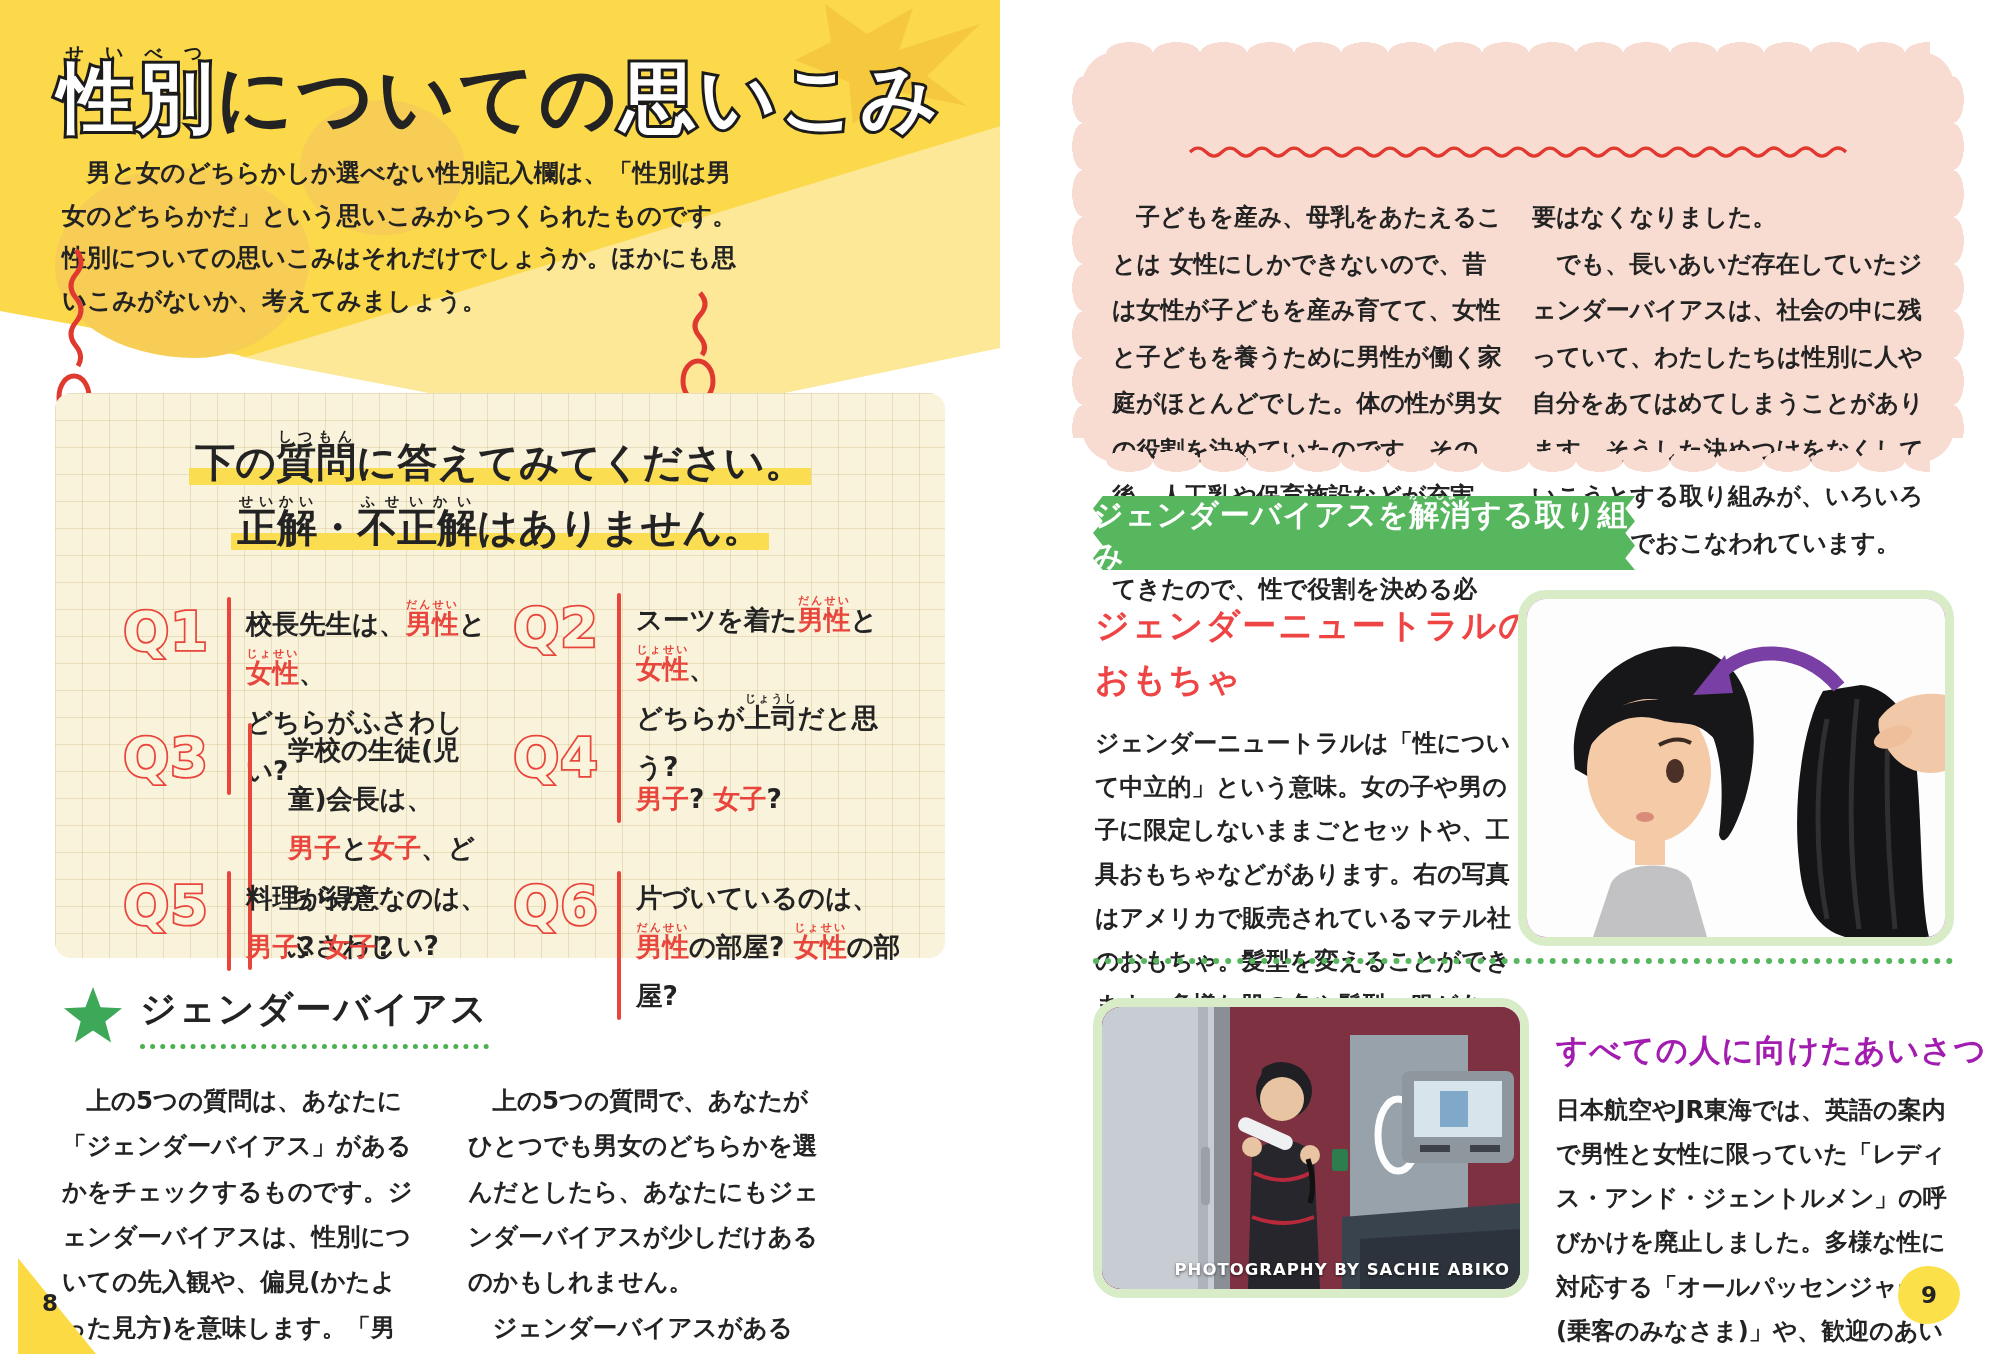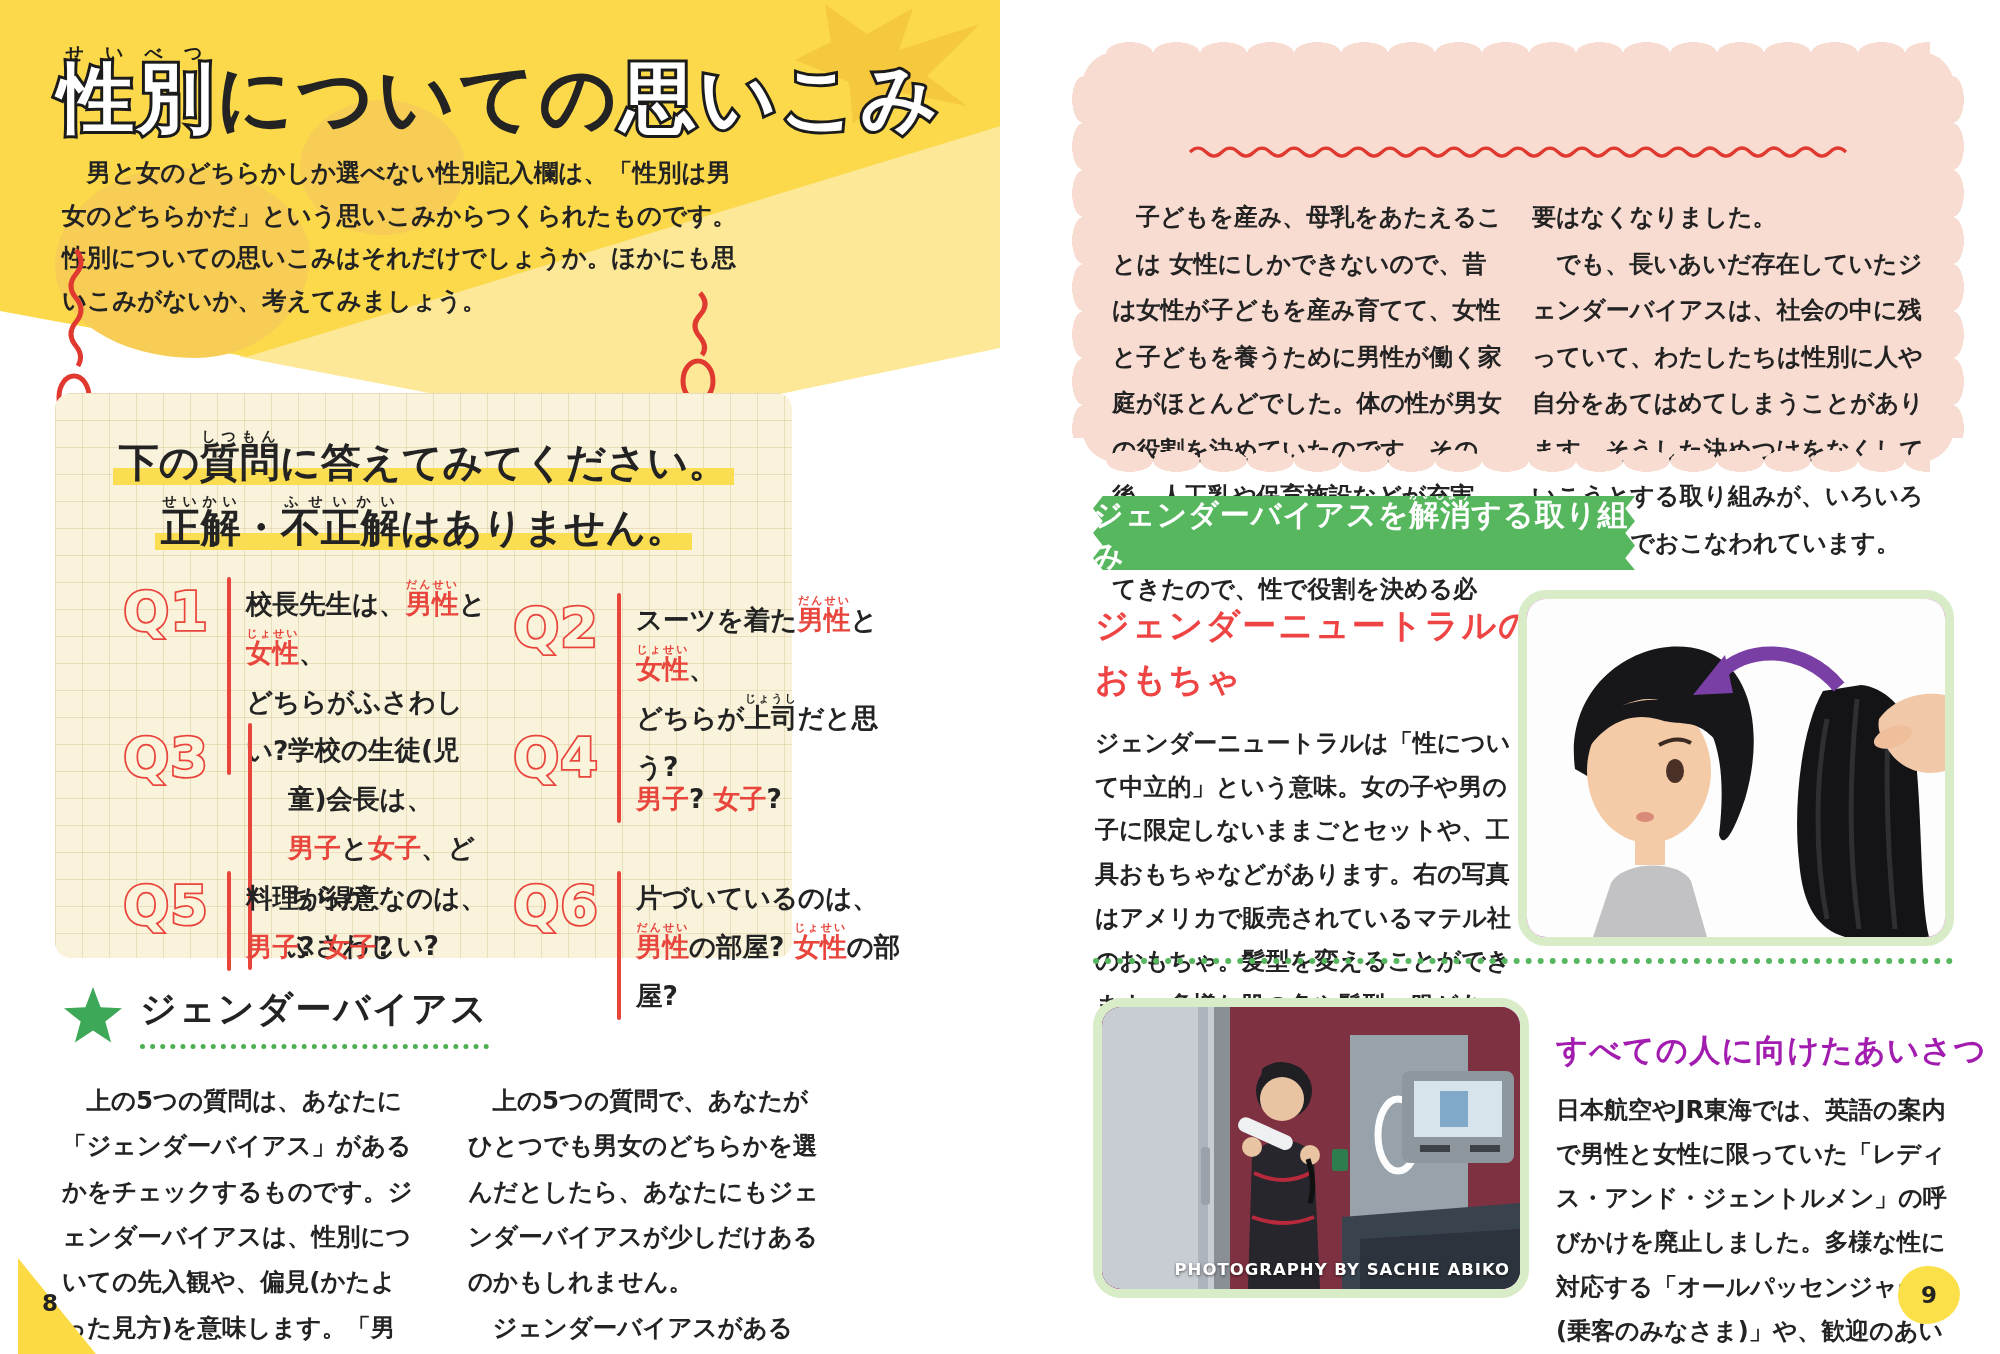--- a/index.html
+++ b/index.html
@@ -29,21 +29,21 @@
     color:#ffffff; -webkit-text-stroke:6px #1b1b1b; paint-order:stroke fill; }
   .page-title ruby rt { font-size:18px; -webkit-text-stroke:0; color:#1b1b1b;
     font-weight:700; letter-spacing:6px; }
   .intro { position:absolute; left:62px; top:152px; width:690px; font-size:24.5px;
     line-height:1.74; font-weight:700; text-indent:1em; }
 
   
   .string-svg { stroke:#E0392F; stroke-width:5; fill:none; }
 
   
-  .quiz-card { left:55px; top:393px; width:737px; height:565px; background:#FAF3DB;
+  .quiz-card { left:55px; top:393px; width:890px; height:565px; background:#FAF3DB;
     border-radius:16px;
     background-image:
       linear-gradient(rgba(197,176,120,0.32) 1px, transparent 1px),
       linear-gradient(90deg, rgba(197,176,120,0.32) 1px, transparent 1px);
     background-size:27px 27px; }
   .quiz-headline { position:absolute; left:0; top:36px; width:100%; text-align:center;
     font-size:40px; font-weight:800; line-height:1.6; }
   .quiz-headline .hl { background:linear-gradient(transparent 62%, #FBDD52 62%);
     padding:0 6px; }
   .quiz-headline ruby rt { font-size:14px; font-weight:700; letter-spacing:2px; }
@@ -143,21 +143,21 @@
   <path class="string-svg" d="M652,48 q10,11 0,22 q-10,11 0,22 q8,10 2,18"></path>
   <ellipse class="string-svg" cx="650" cy="136" rx="15" ry="20"></ellipse>
 </svg>
 
 <div class="abs quiz-card">
   <div class="quiz-headline">
     <div><span class="hl"><span>下の</span><ruby><span>質問</span><rt>しつもん</rt></ruby><span>に答えてみてください。</span></span></div>
     <div><span class="hl"><ruby><span>正解</span><rt>せいかい</rt></ruby><span>・</span><ruby><span>不正解</span><rt>ふせいかい</rt></ruby><span>はありません。</span></span></div>
   </div>
 
-  <div class="q-item" style="left:65px; top:184px; width:372px;">
+  <div class="q-item" style="left:65px; top:204px; width:372px;">
     <div class="q-label">Q1</div>
     <div class="q-rule"></div>
     <div class="q-text"><span>校長先生は、</span><ruby class="red"><span>男性</span><rt>だんせい</rt></ruby><span>と</span><ruby class="red"><span>女性</span><rt>じょせい</rt></ruby><span>、</span><br><span>どちらがふさわしい?</span></div>
   </div>
   <div class="q-item" style="left:455px; top:200px; width:400px;">
     <div class="q-label">Q2</div>
     <div class="q-rule"></div>
     <div class="q-text"><span>スーツを着た</span><ruby class="red"><span>男性</span><rt>だんせい</rt></ruby><span>と</span><ruby class="red"><span>女性</span><rt>じょせい</rt></ruby><span>、</span><br><span>どちらが</span><ruby><span>上司</span><rt>じょうし</rt></ruby><span>だと思う?</span></div>
   </div>
   <div class="q-item" style="left:65px; top:330px; width:372px;gap:36px;">

